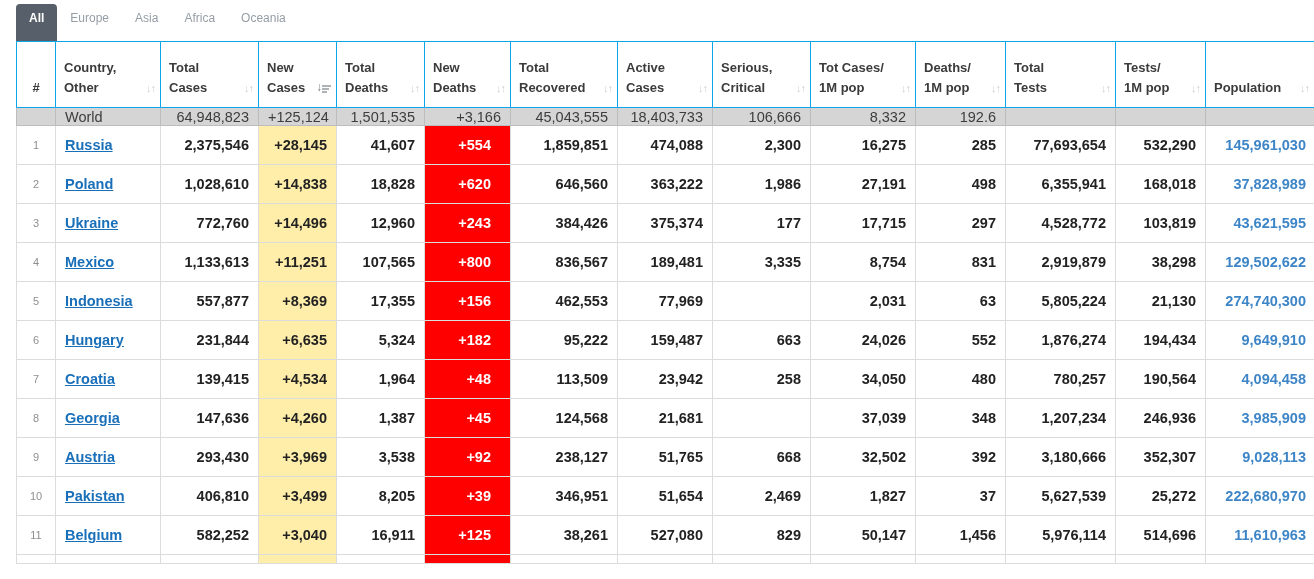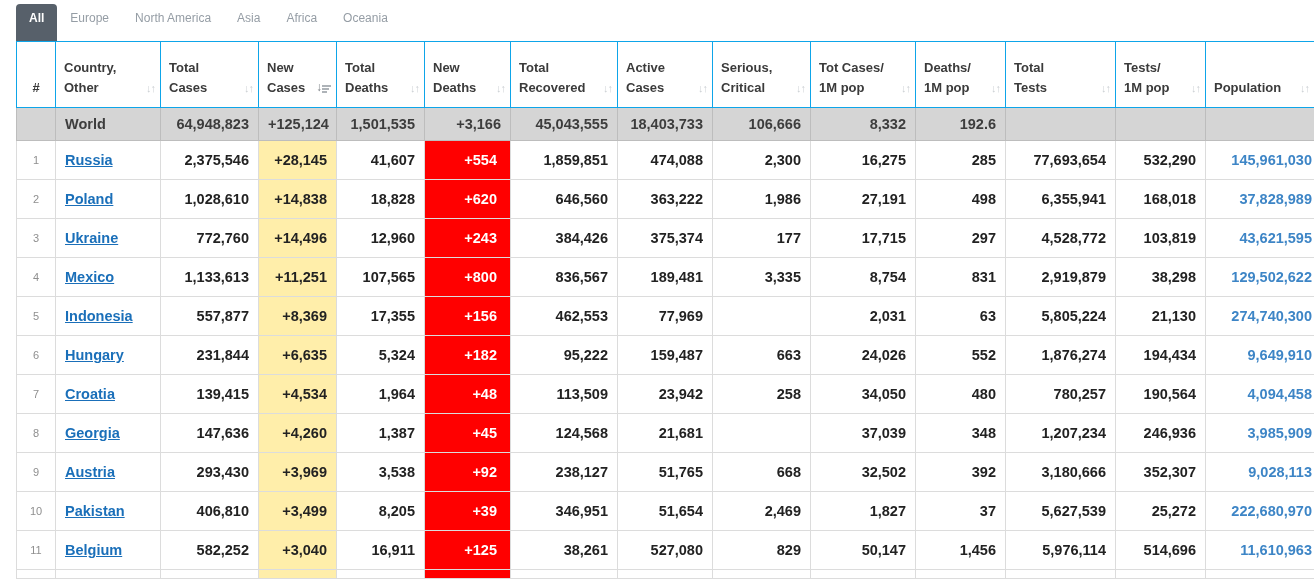--- a/index.html
+++ b/index.html
@@ -26,36 +26,35 @@
   .sort-icon .bars i:nth-child(1){width:9px;}
   .sort-icon .bars i:nth-child(2){width:7px;}
   .sort-icon .bars i:nth-child(3){width:5px;}
 
   tbody td{border:1px solid #dcdcdc;height:39px;padding:0 9px;font-size:14.5px;font-weight:bold;
     color:#222;text-align:right;white-space:nowrap;overflow:hidden;}
   td.idx{text-align:center;color:#8f8f8f;font-size:11px;font-weight:normal;padding:0 2px;}
   td.country{text-align:left;}
   td.country a{color:var(--link-blue,#1a6fb9);font-weight:bold;text-decoration:underline;}
   td.new-cases{background:var(--yellow,#FFEEAA);}
-  td.new-deaths{background:var(--red,#FF0000);color:#fff;padding-right:13px;}
-  td.pop{color:var(--pop-blue,#3d85c6);padding-right:2px;}
-
-  tr.world td{background:var(--world-bg,#d5d5d5);font-weight:bold;color:#3d3d3d;
-    border-color:#bdbdbd;height:33px;}
+  td.new-deaths{background:var(--red,#FF0000);color:#fff;padding-right:19px;}
+  td.pop{color:var(--pop-blue,#3d85c6);padding-right:8px;}
+
+  tr.world td{background:var(--world-bg,#d5d5d5);font-weight:normal;color:#3d3d3d;
+    border-color:#bdbdbd;height:18px;}
   tr.world td.country{font-size:14.5px;}
   tr.partial td{height:9px;padding:0;}
 </style>
 </head>
 <body>
 
 <div class="page">
   <div class="tabs" id="tabs">
       <div class="tab active">All</div>
       <div class="tab">Europe</div>
-      <div class="tab">North America</div>
       <div class="tab">Asia</div>
       <div class="tab">Africa</div>
       <div class="tab">Oceania</div>
     </div>
   <table>
     <colgroup id="cols">
         <col style="width: 39px;">
         <col style="width: 105px;">
         <col style="width: 98px;">
         <col style="width: 78px;">

